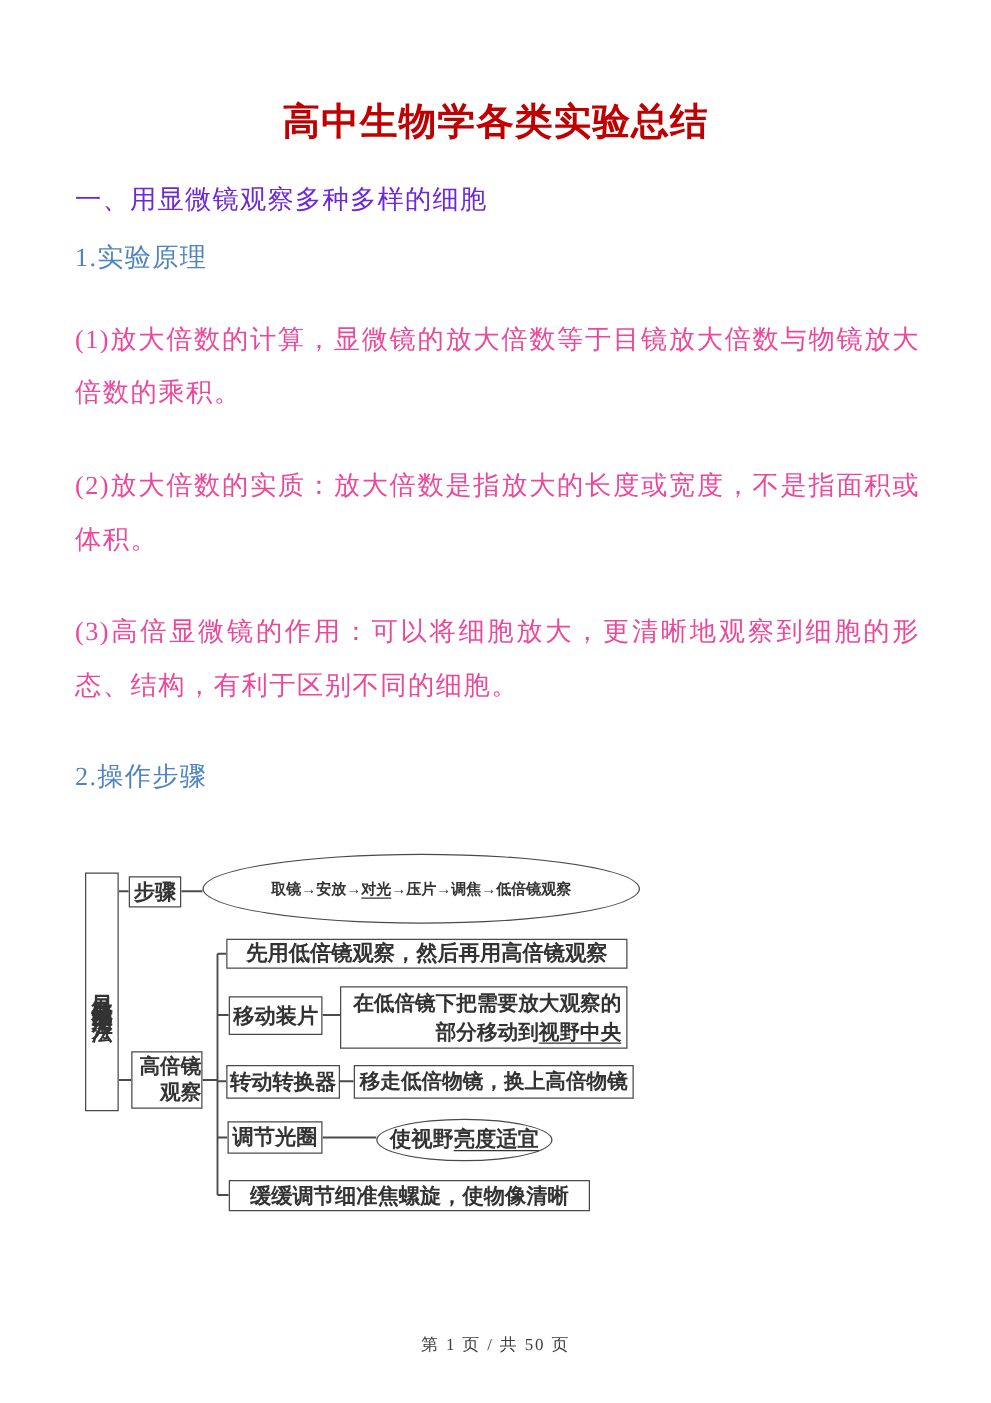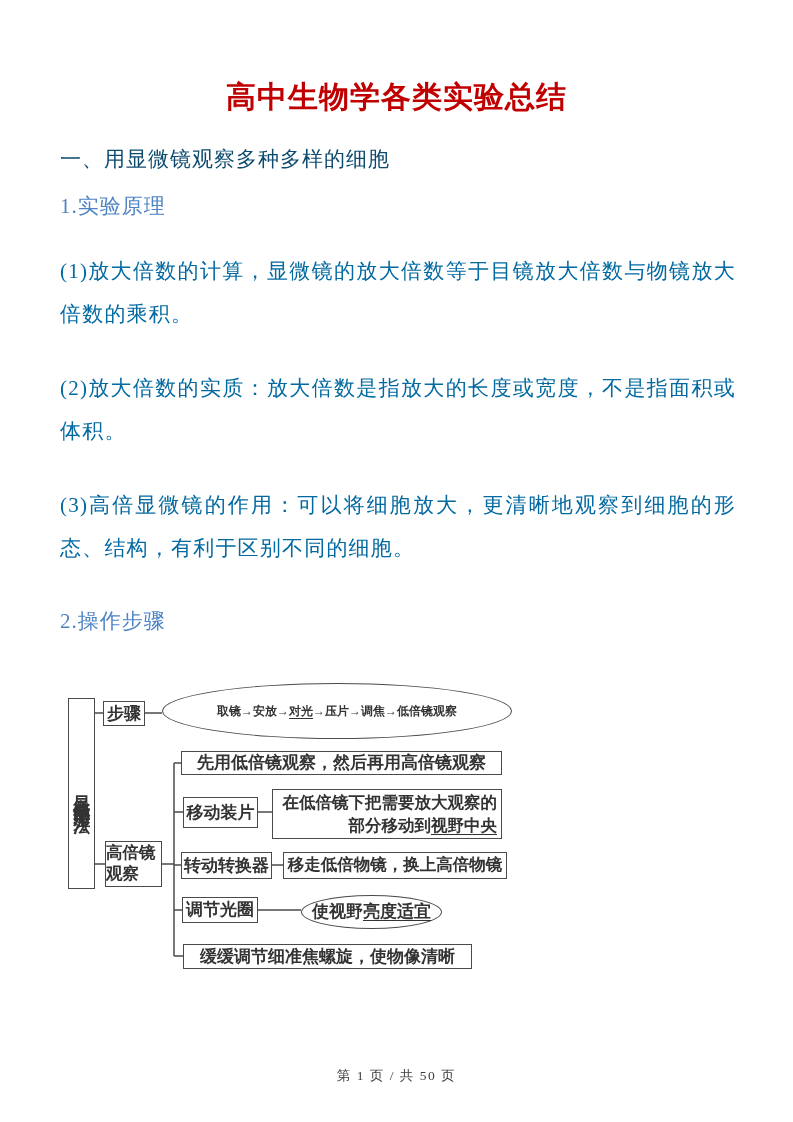--- a/index.html
+++ b/index.html
@@ -20,41 +20,41 @@
     text-align: center;
     font-size: 30px;
     font-weight: bold;
     color: #c00000;
     letter-spacing: 1px;
   }
   .section-heading {
     position: absolute;
     top: 114px; left: 60px; width: 676px;
     font-size: 21px;
-    color: #0c4a6e;
+    color: #6d28d9;
     letter-spacing: 1px;
   }
   .sub-heading {
     position: absolute;
     left: 60px; width: 676px;
     font-size: 21px;
     color: #4e83c4;
     letter-spacing: 1px;
   }
   .sub-heading.h1pos { top: 161px; }
   .sub-heading.h2pos { top: 576px; }
   .para {
     position: absolute;
     left: 60px; width: 676px;
     margin: 0;
     font-size: 21px;
     line-height: 43px;
     text-align: justify;
     letter-spacing: 1.2px;
-    color: #0369a1;
+    color: #ec4899;
   }
   .para.p1pos { top: 219px; }
   .para.p2pos { top: 336px; }
   .para.p3pos { top: 453px; }
 
   
   .diagram {
     position: absolute;
     top: 650px; left: 60px;
     width: 462px; height: 300px;
@@ -69,21 +69,21 @@
     border: 1.5px solid #4a4a4a;
     background: #ffffff;
     display: flex;
     align-items: center;
     justify-content: center;
     font-weight: bold;
     font-size: 17px;
     color: #333333;
     box-sizing: border-box;
     line-height: 1.25;
-    text-align: left;
+    text-align: right;
   }
   .ellipse { border-radius: 50%; }
   .dbox.root {
     left: 8px; top: 17px; width: 27px; height: 191px;
   }
   .root span {
     writing-mode: vertical-lr;
     text-orientation: upright;
     letter-spacing: 3px;
   }

